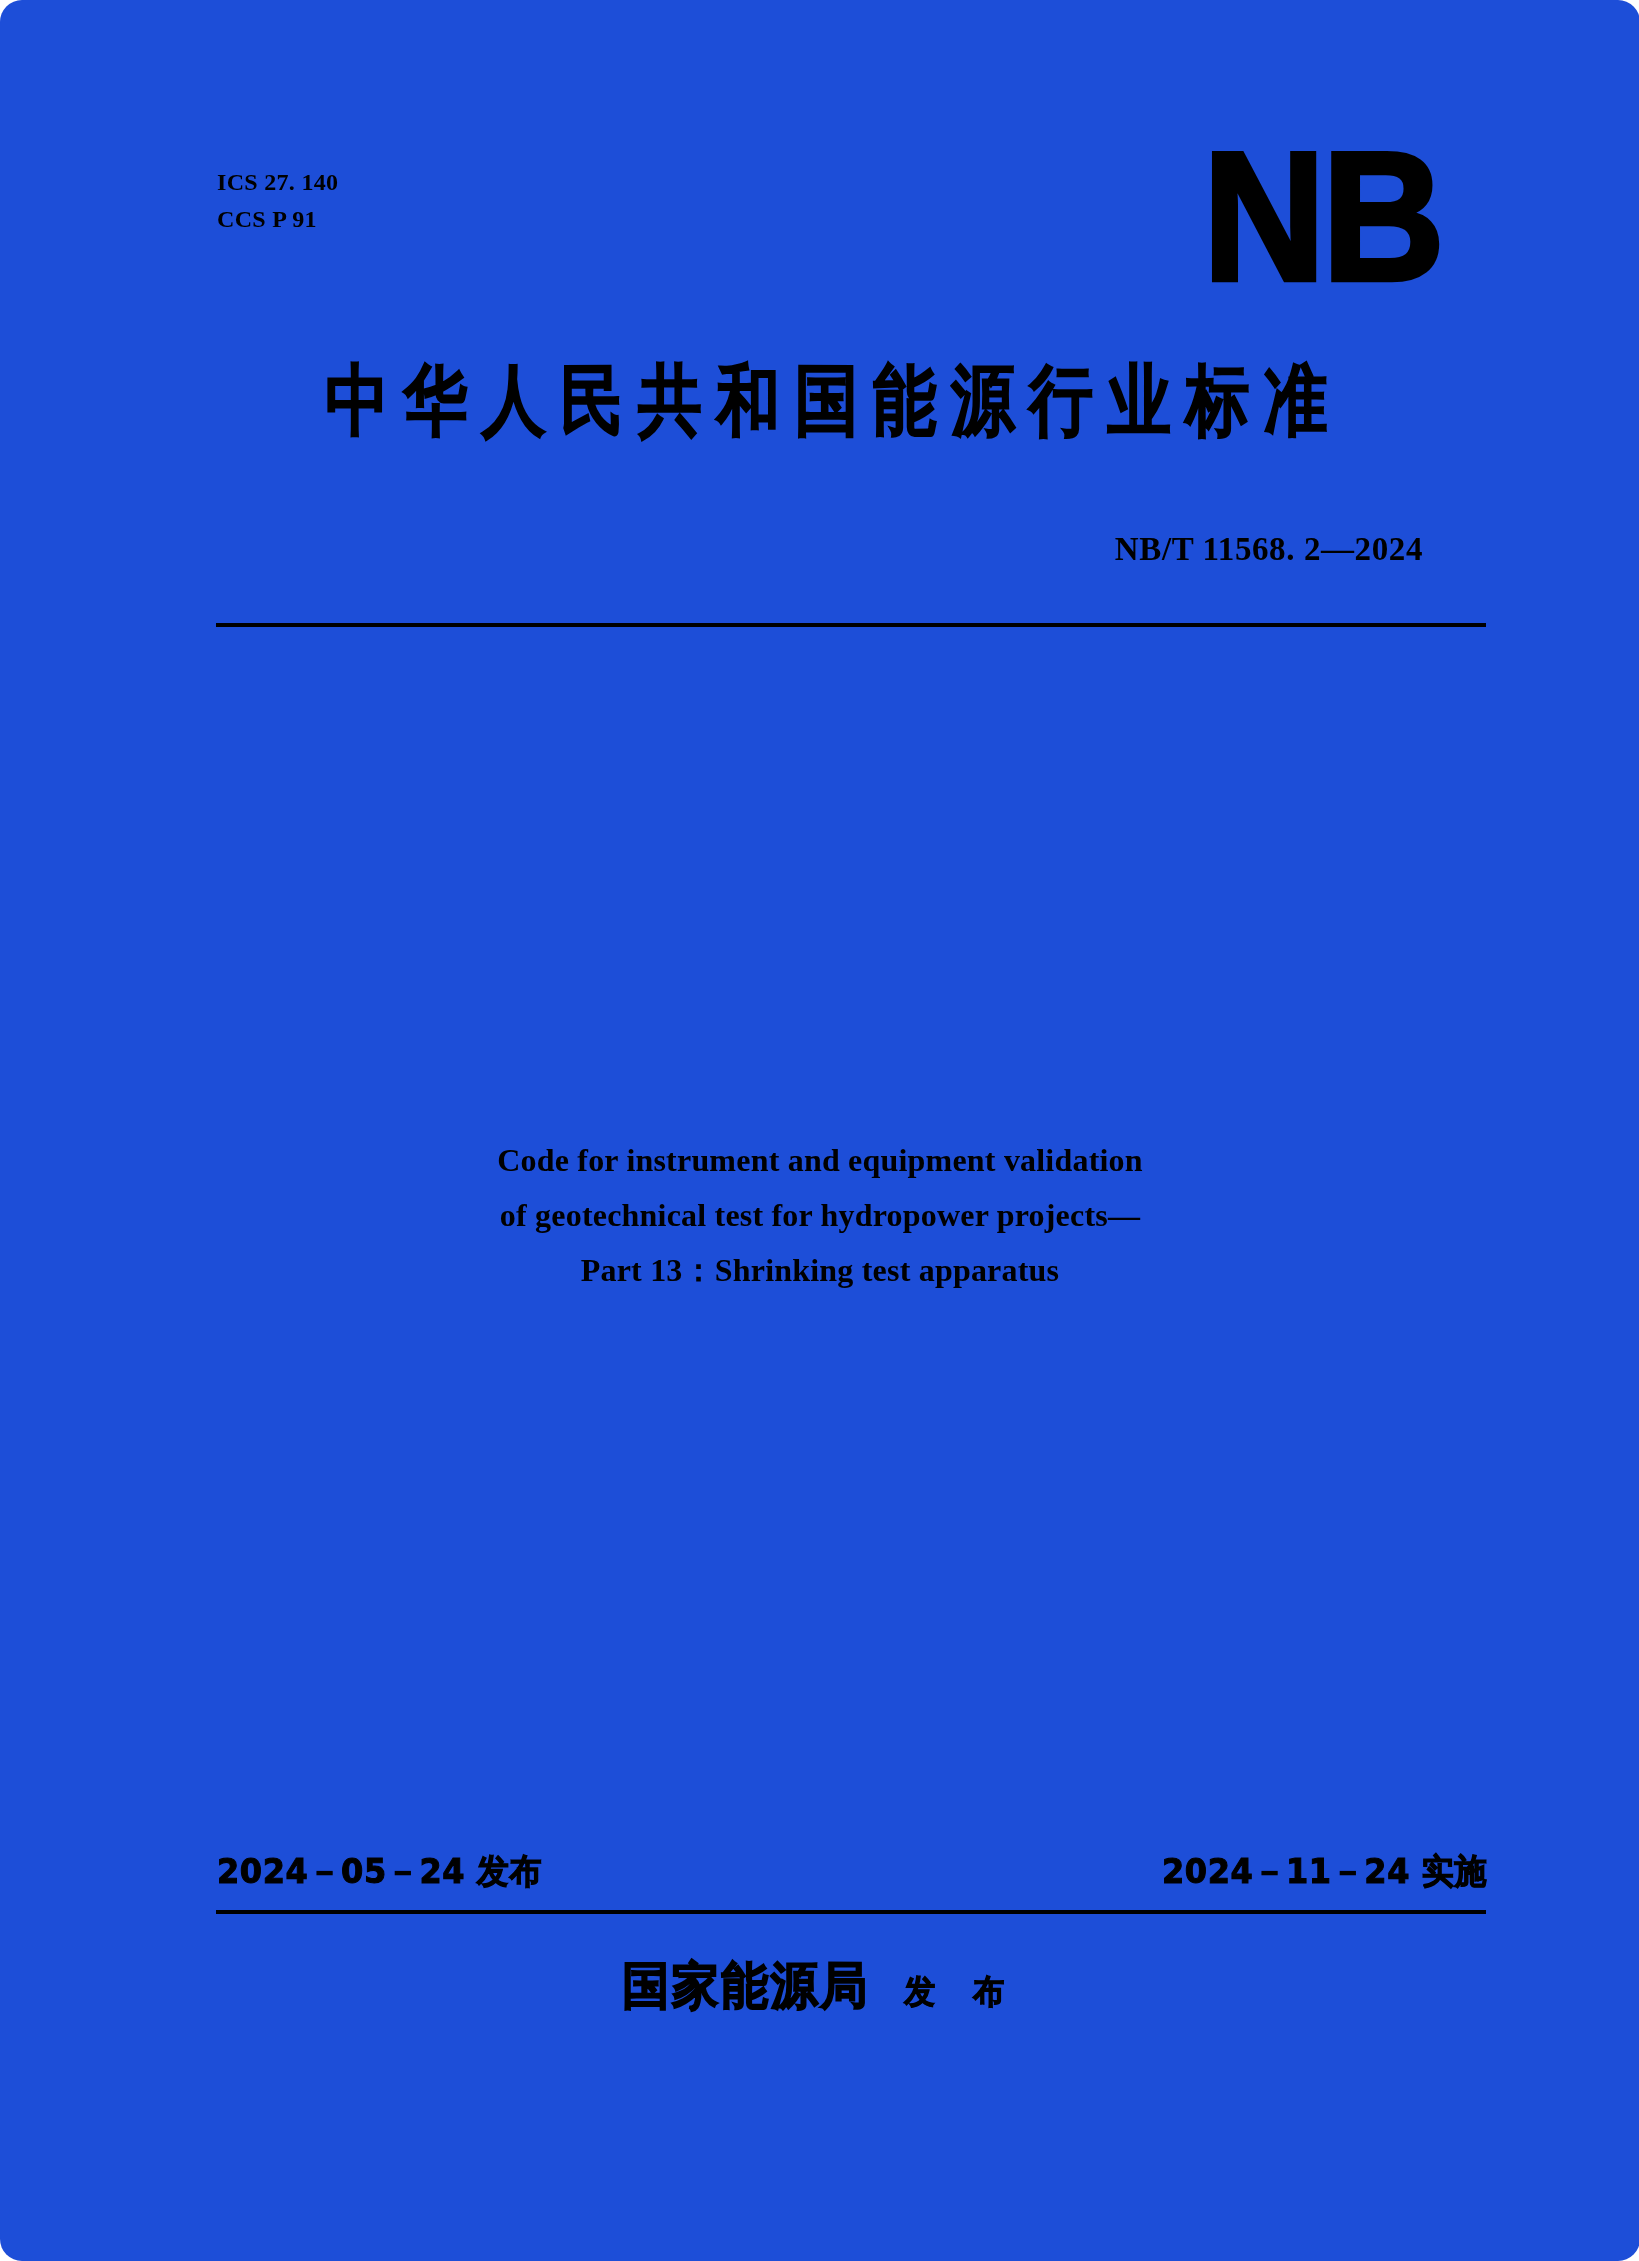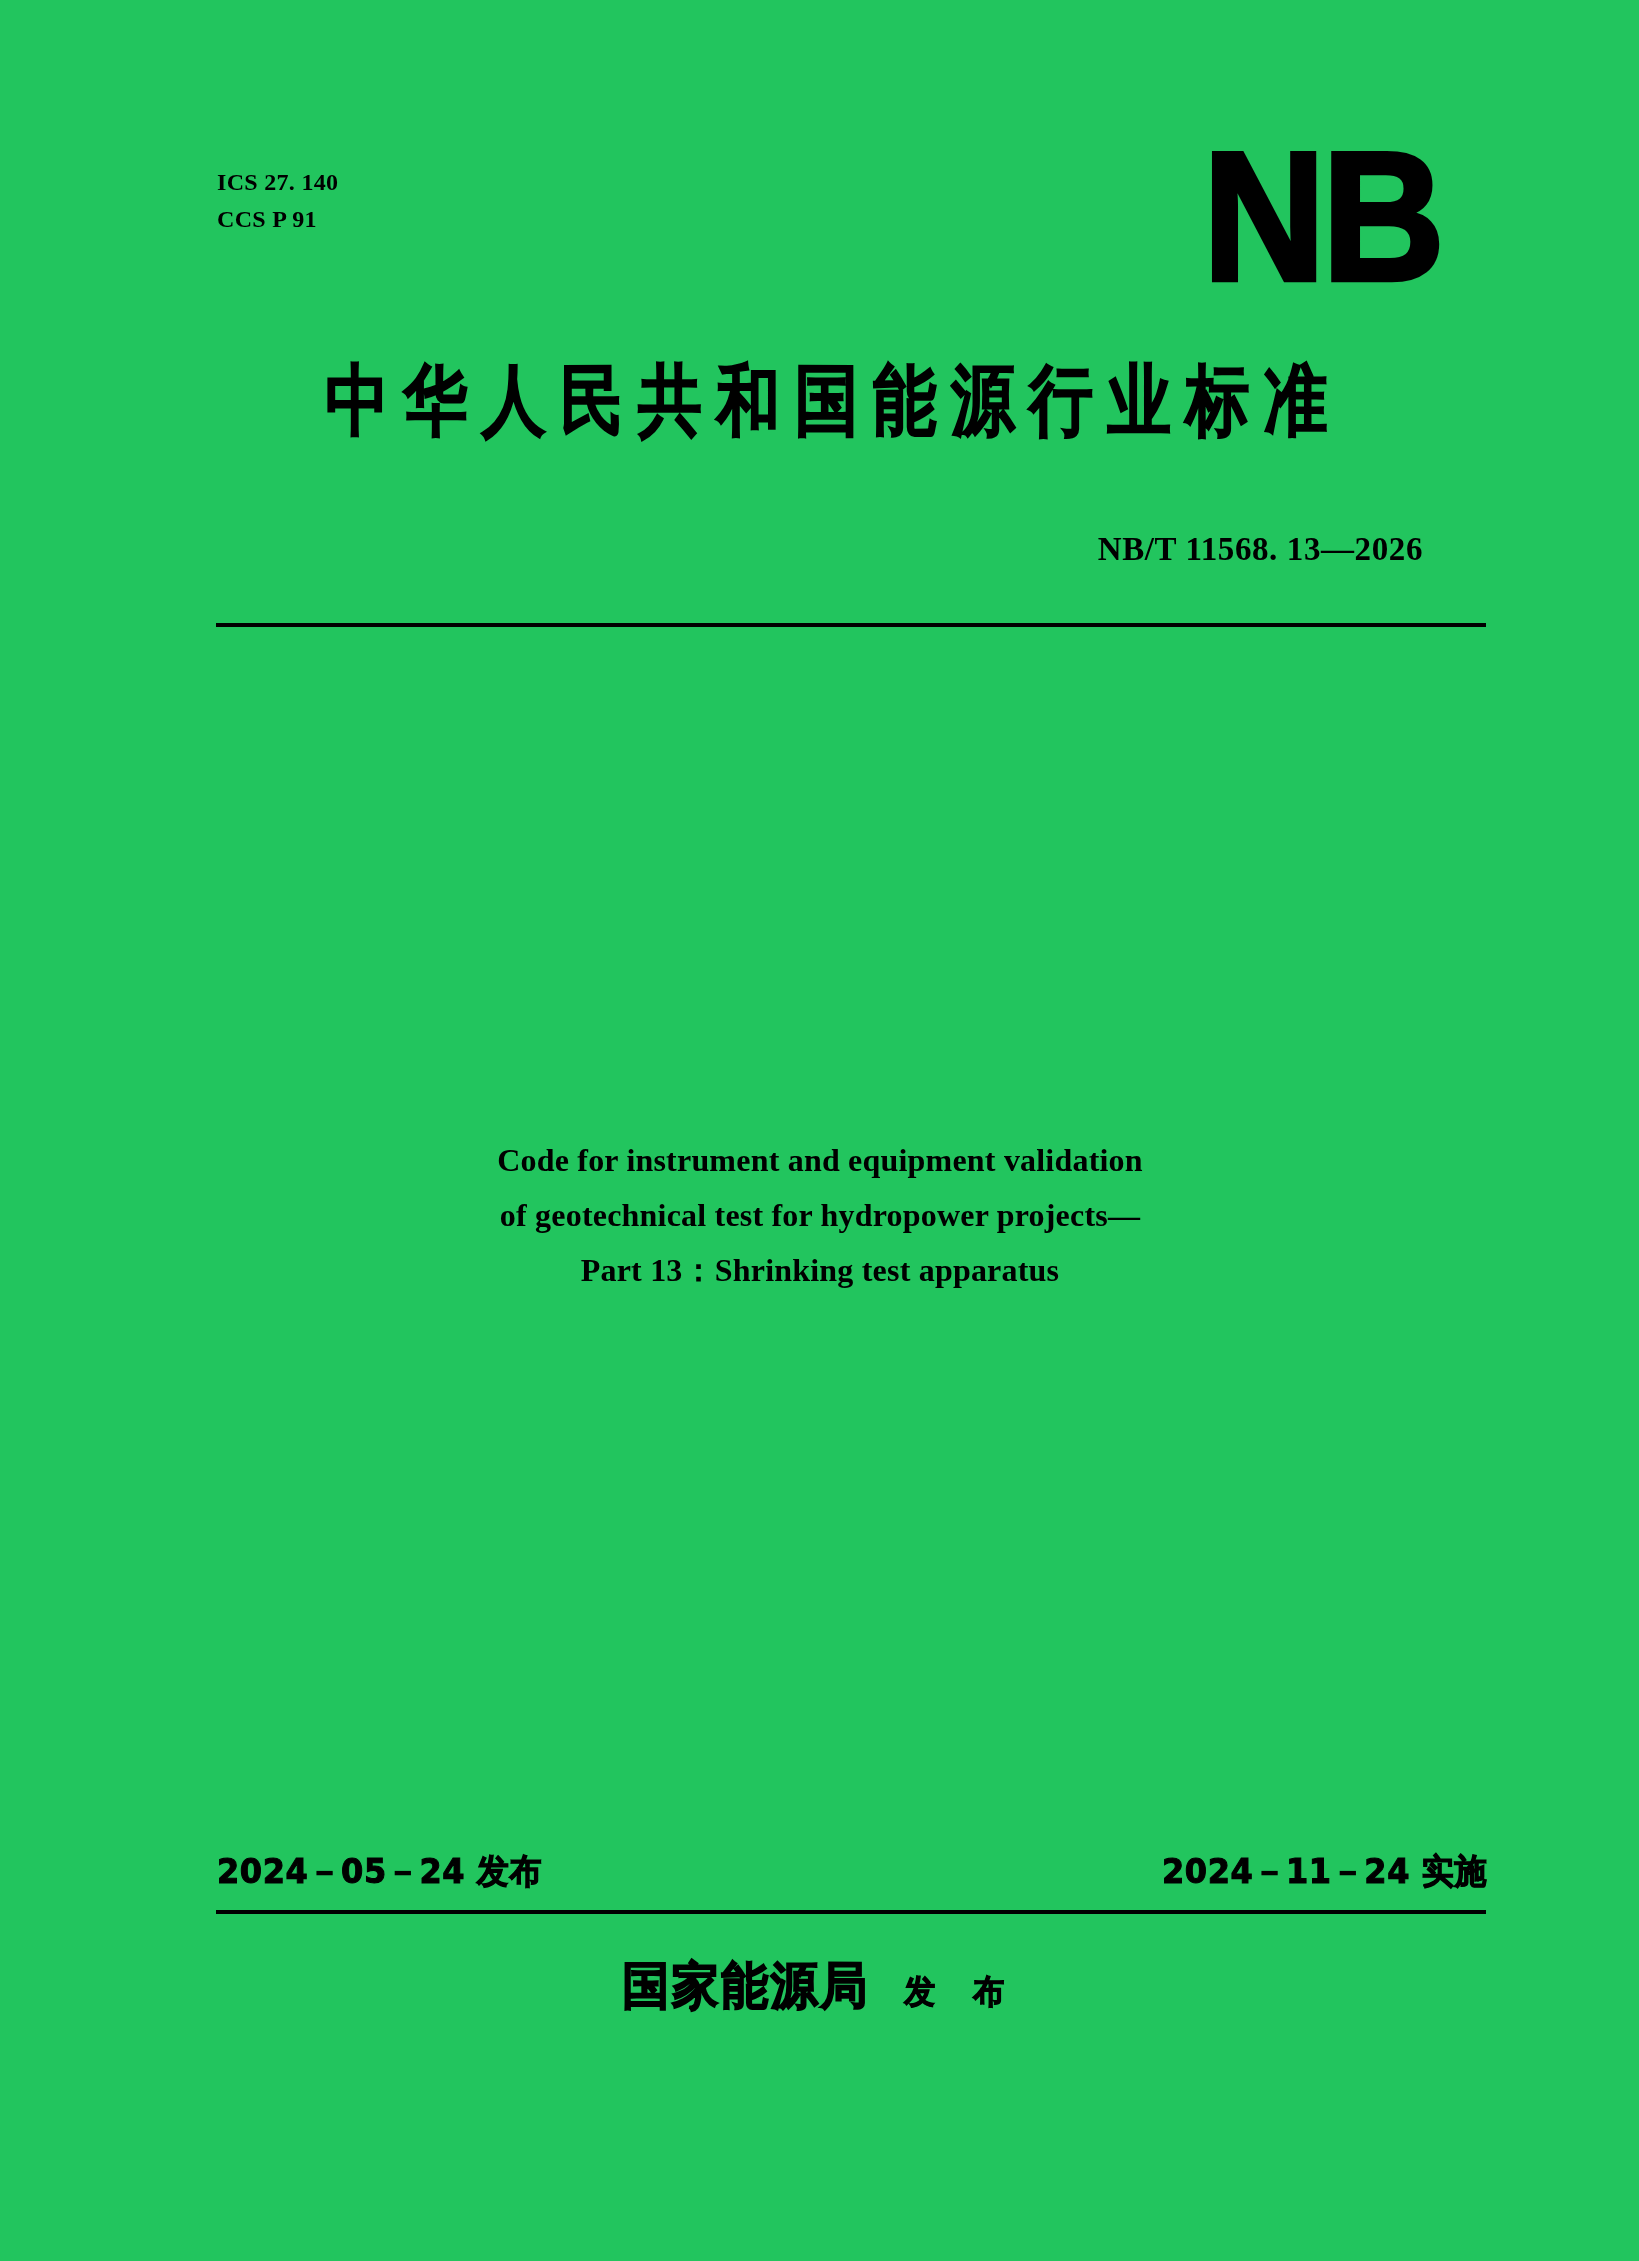--- a/index.html
+++ b/index.html
@@ -5,24 +5,25 @@
   html, body {
     margin: 0;
     padding: 0;
     background: #ffffff;
   }
 
   #page {
     position: relative;
     width: 1640px;
     height: 2261px;
-    background: #22c55e;
+    background: #1d4ed8;
     overflow: hidden;
     font-family: "Liberation Serif", "DejaVu Serif", serif;
     color: #000000;
+    border-radius: 22px;
   }
 
   
   .ics-block {
     position: absolute;
     left: 217px;
     top: 164px;
     line-height: 1.55;
   }
   .ics-line {
@@ -203,21 +204,21 @@
     <div class="ics-line">ICS 27. 140</div>
     <div class="ics-line">CCS P 91</div>
   </div>
 
   <div class="nb-logo">NB</div>
 
   <div class="banner">
     <div class="banner-text">中华人民共和国能源行业标准</div>
   </div>
 
-  <div class="std-number">NB/T 11568. 13—2026</div>
+  <div class="std-number">NB/T 11568. 2—2024</div>
 
   <div class="rule rule-top"></div>
 
 
   <div class="title-en">
     <div class="title-en-line">Code for instrument and equipment validation</div>
     <div class="title-en-line">of geotechnical test for hydropower projects—</div>
     <div class="title-en-line">Part 13：Shrinking test apparatus</div>
   </div>
 

